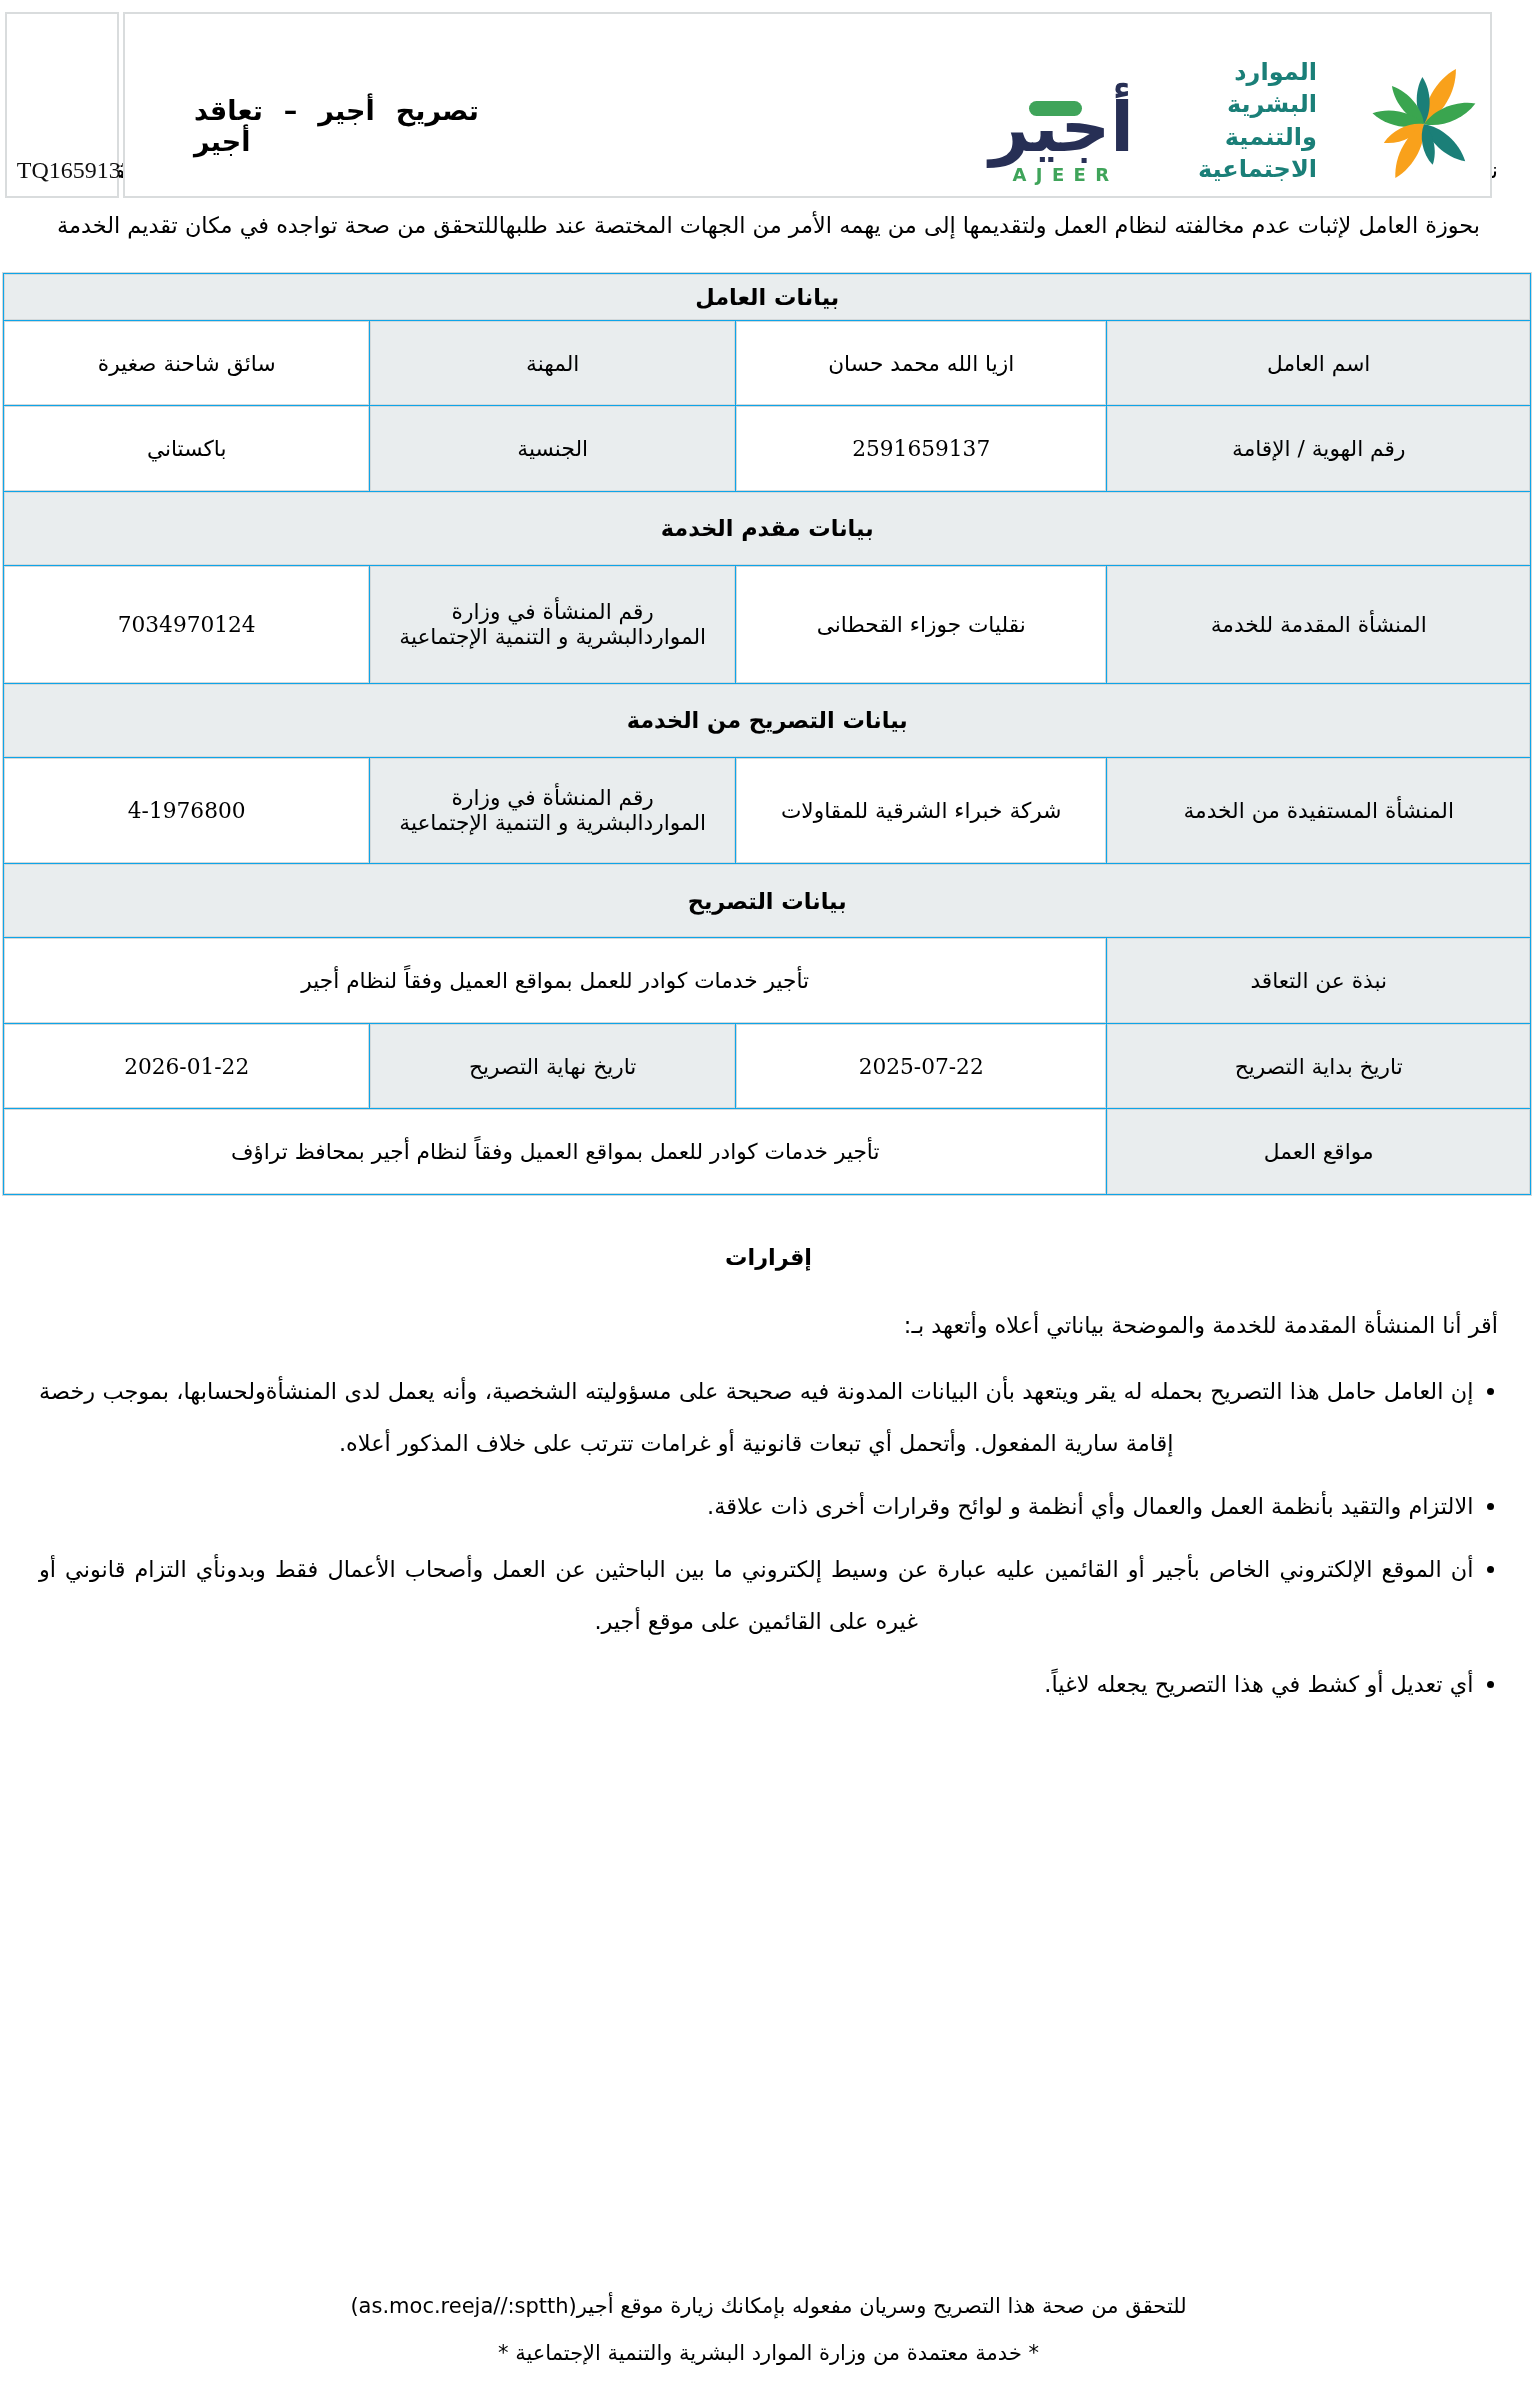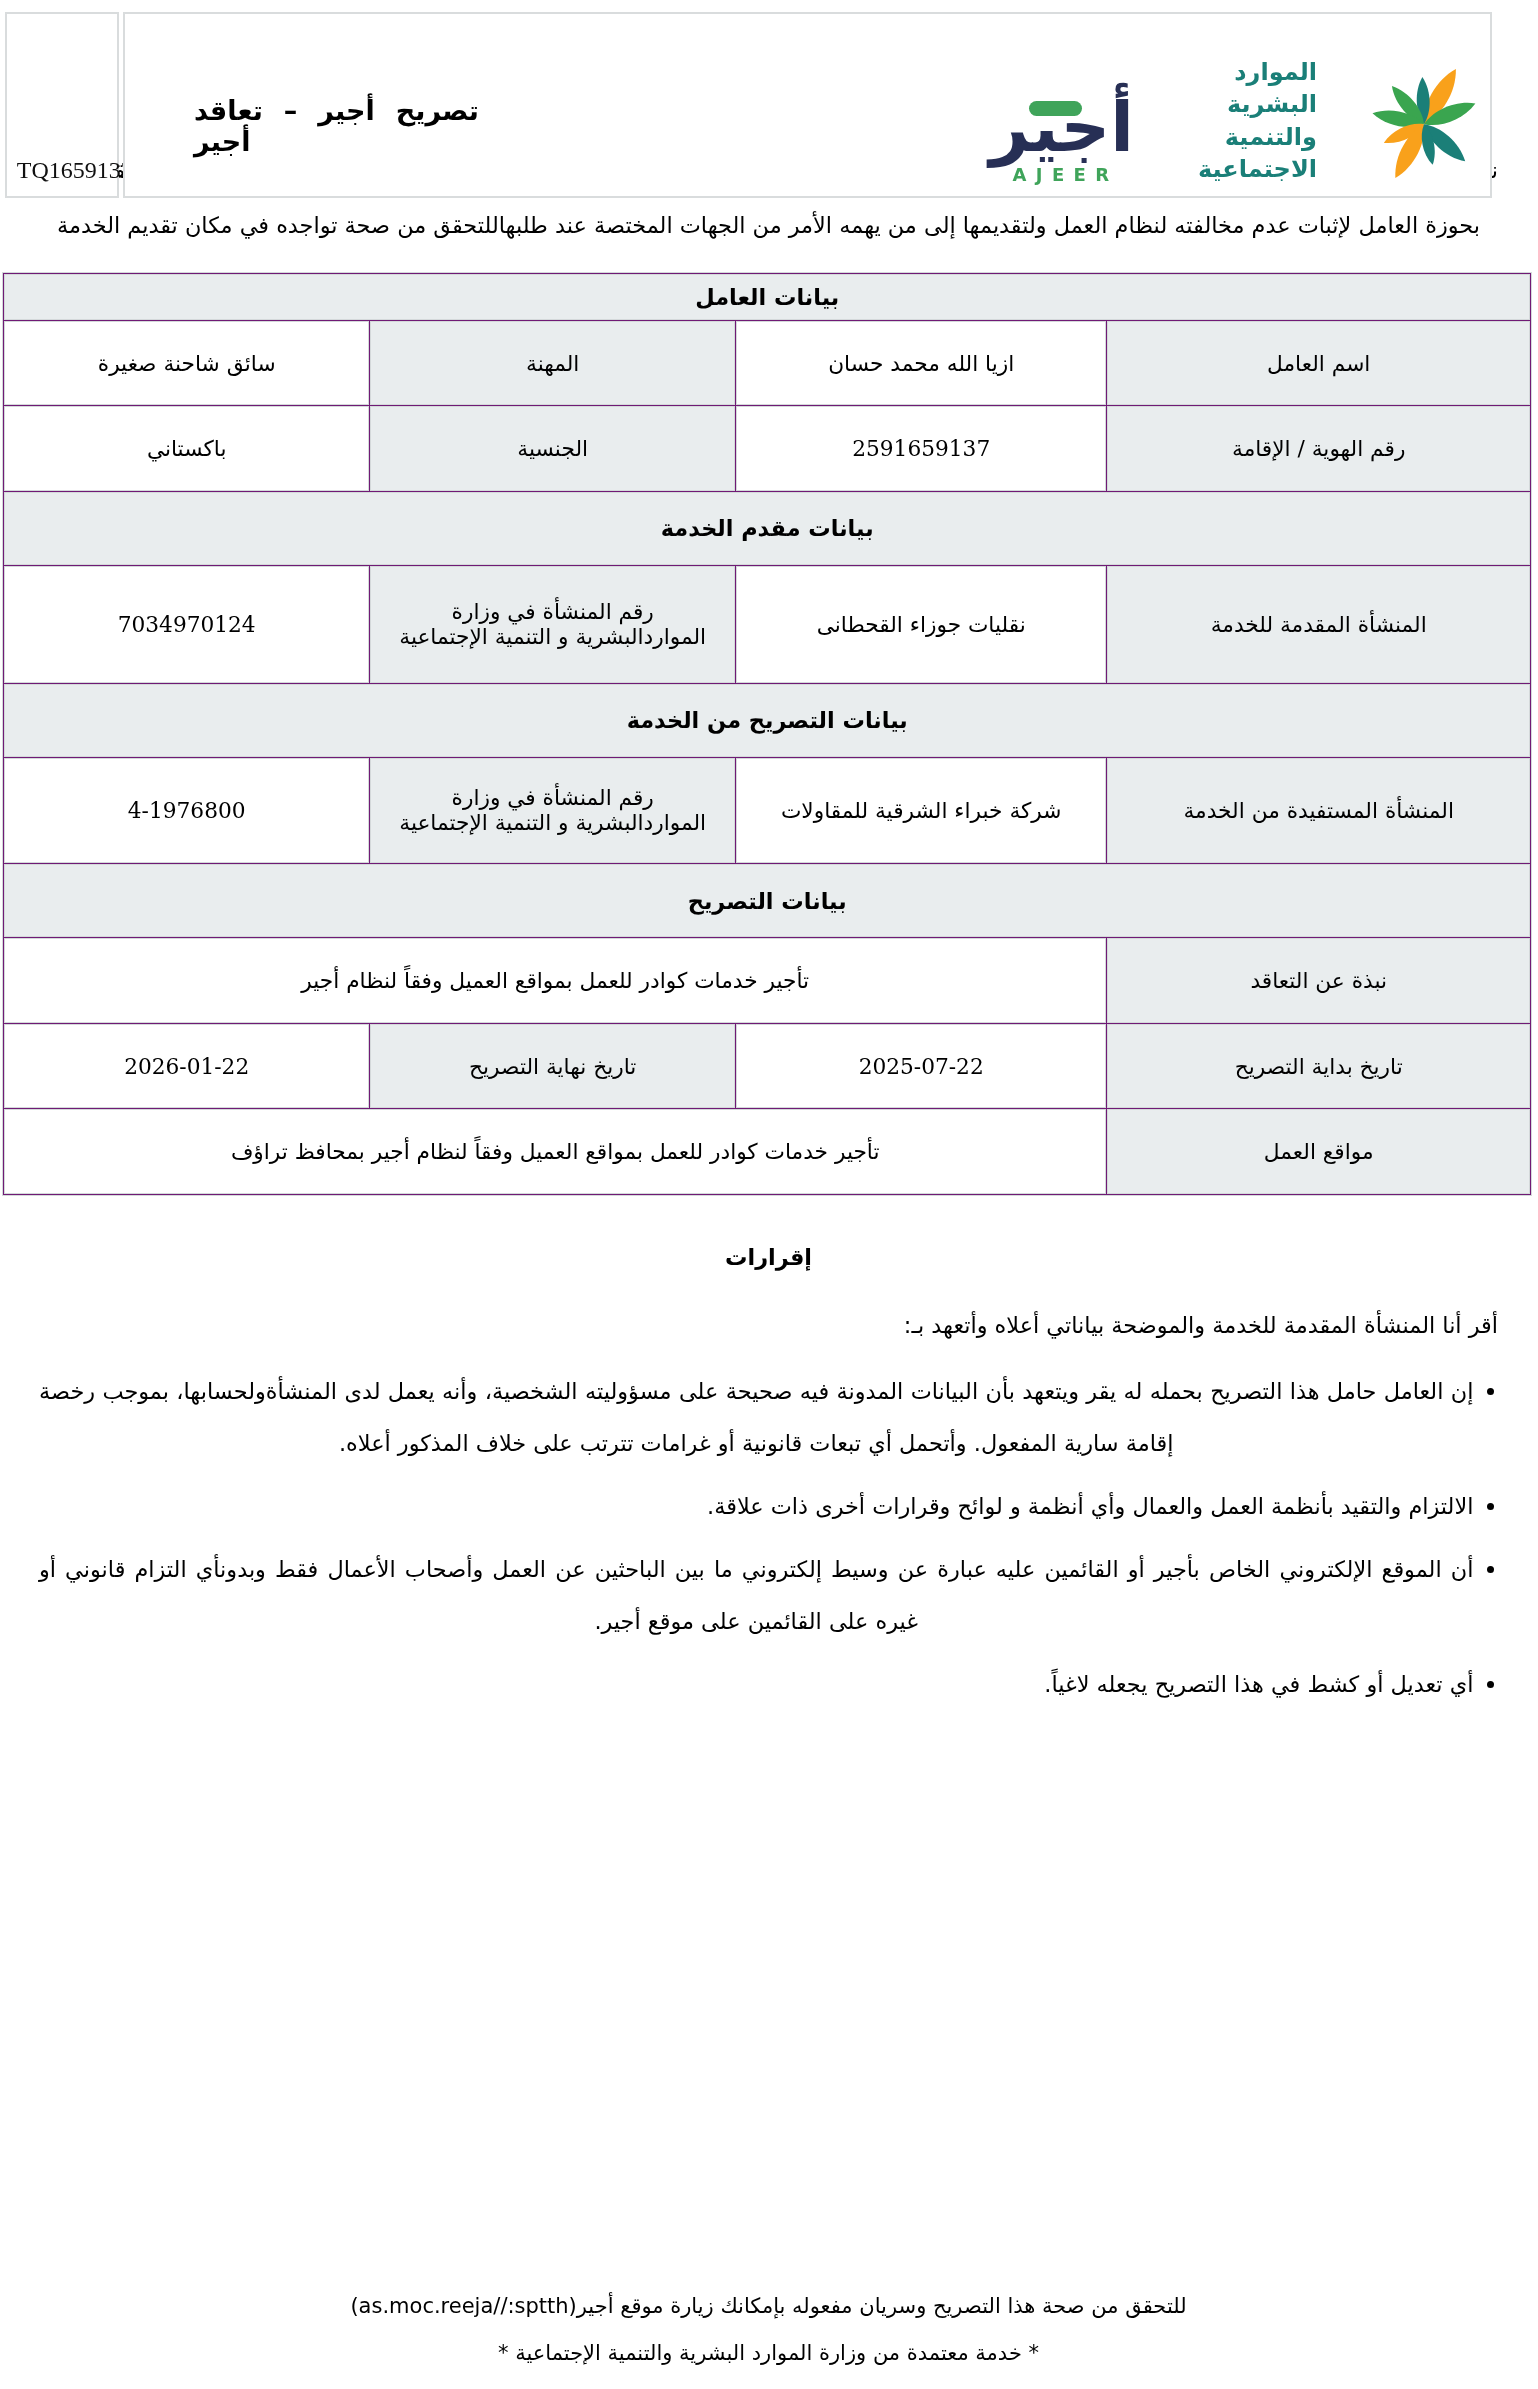--- a/index.html
+++ b/index.html
@@ -85,21 +85,21 @@
     font-size:22.4px;
     line-height:2.45;
   }
   
   table.data-table{
     margin:19px 5.8px 0 5.8px;
     width:1527px;
     border-collapse:separate;
     border-spacing:1.4px;
     border:1.4px solid #d4d9da;
-    background:#701a75;
+    background:#0ea5e9;
     direction:rtl;
     table-layout:fixed;
   }
   table.data-table td{
     border:1.4px solid #d4d9da;
     font-size:21.7px;
     vertical-align:middle;
   }
   col.c1{width:423px;}
   col.c2{width:370px;}

